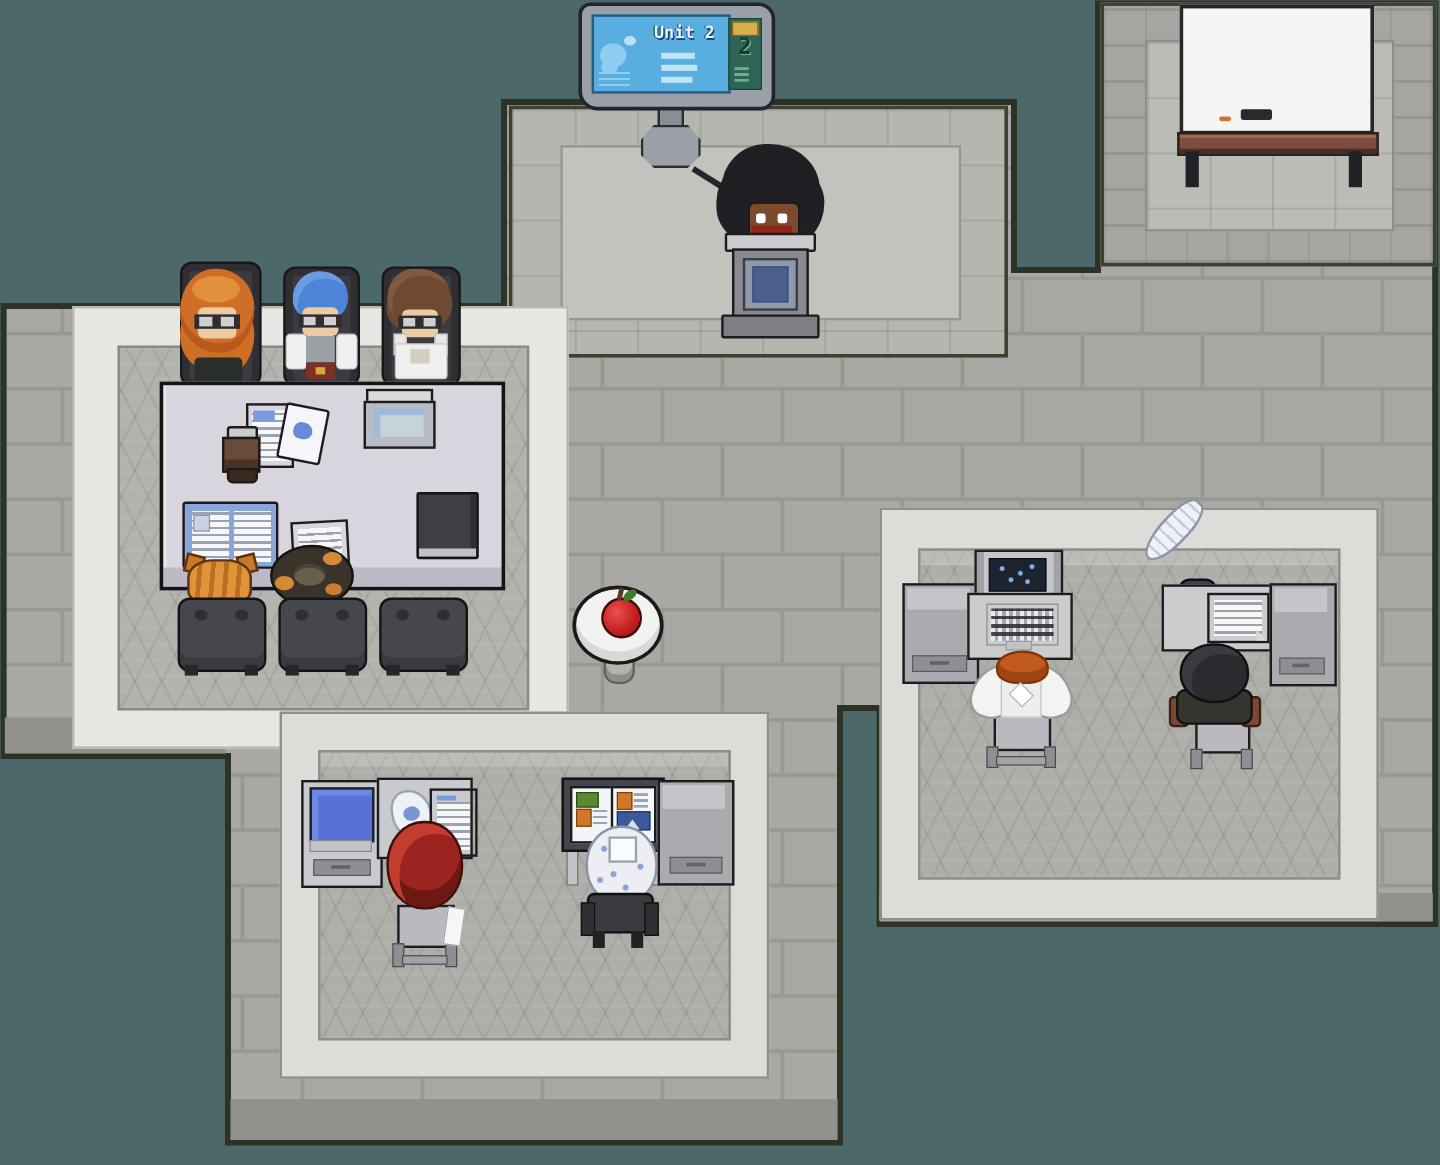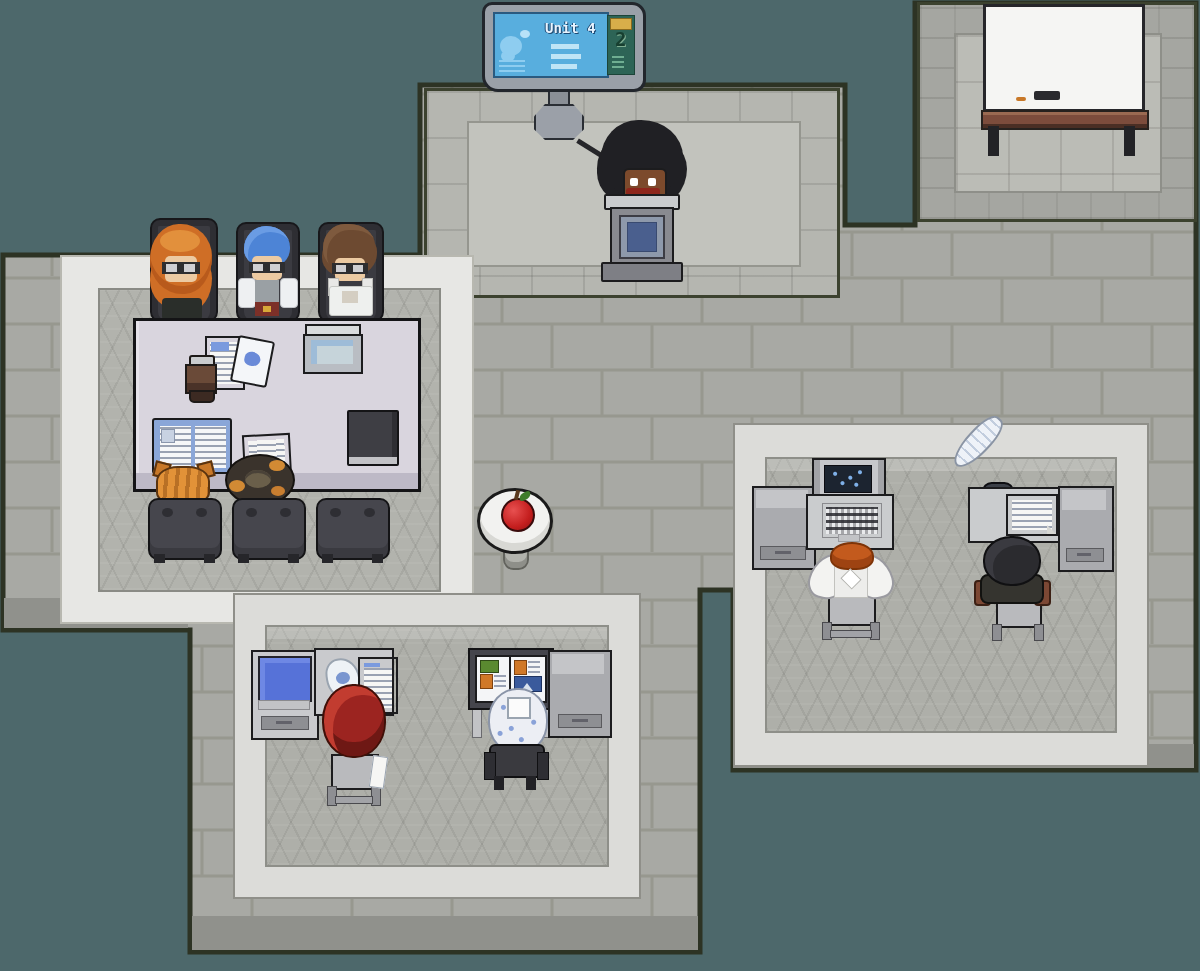--- a/index.html
+++ b/index.html
@@ -76,21 +76,21 @@
   <div class="abs" style="left:-3px;top:68px;width:78px;height:16px;background:#7e7f85;border:2px solid #1c1c1e;border-radius:2px;"></div>
 </div>
 
 <div class="abs" style="left:482px;top:0;width:160px;height:142px;">
   <div class="abs" style="left:66px;top:82px;width:18px;height:34px;background:#8a8f96;border:2px solid #2a2e34;"></div>
   <div class="abs" style="left:52px;top:104px;width:46px;height:32px;background:#9ba0a8;border:2px solid #2a2e34;clip-path:polygon(22% 0,78% 0,100% 35%,100% 70%,78% 100%,22% 100%,0 70%,0 35%);"></div>
   <div class="abs" style="left:0;top:2px;width:158px;height:84px;background:#9aa0a8;border:3px solid #22262c;border-radius:10px 14px 12px 16px;">
     <div class="abs" style="left:8px;top:7px;width:112px;height:62px;background:#58aede;border:2px solid #2a5a80;">
       <div class="abs" style="left:5px;top:22px;width:22px;height:20px;background:#8ecdf0;border-radius:50%;box-shadow:-3px 10px 0 -4px #8ecdf0, 14px -12px 0 -6px #b8e2f8;"></div>
       <div class="abs" style="left:4px;top:46px;width:26px;height:12px;background-image:repeating-linear-gradient(0deg,#8ecdf0 0 2px,transparent 2px 5px);"></div>
-      <div class="abs sign-title" style="left:50px;top:6px;">Unit 4</div>
+      <div class="abs sign-title" style="left:50px;top:6px;">Unit 2</div>
       <div class="abs" style="left:56px;top:30px;width:28px;height:5px;background:#bfe4f6;"></div>
       <div class="abs" style="left:56px;top:40px;width:30px;height:5px;background:#bfe4f6;"></div>
       <div class="abs" style="left:56px;top:50px;width:26px;height:5px;background:#bfe4f6;"></div>
     </div>
     <div class="abs" style="left:122px;top:10px;width:26px;height:58px;background:#2d6456;border:1px solid #1c4438;">
       <div class="abs" style="left:2px;top:2px;width:20px;height:10px;background:#d8ae4a;border:1px solid #8a6a1e;"></div>
       <div class="abs sign-badge" style="left:7px;top:12px;">2</div>
       <div class="abs" style="left:4px;top:40px;width:12px;height:12px;background-image:repeating-linear-gradient(0deg,#6fae92 0 2px,transparent 2px 5px);"></div>
     </div>
   </div>

